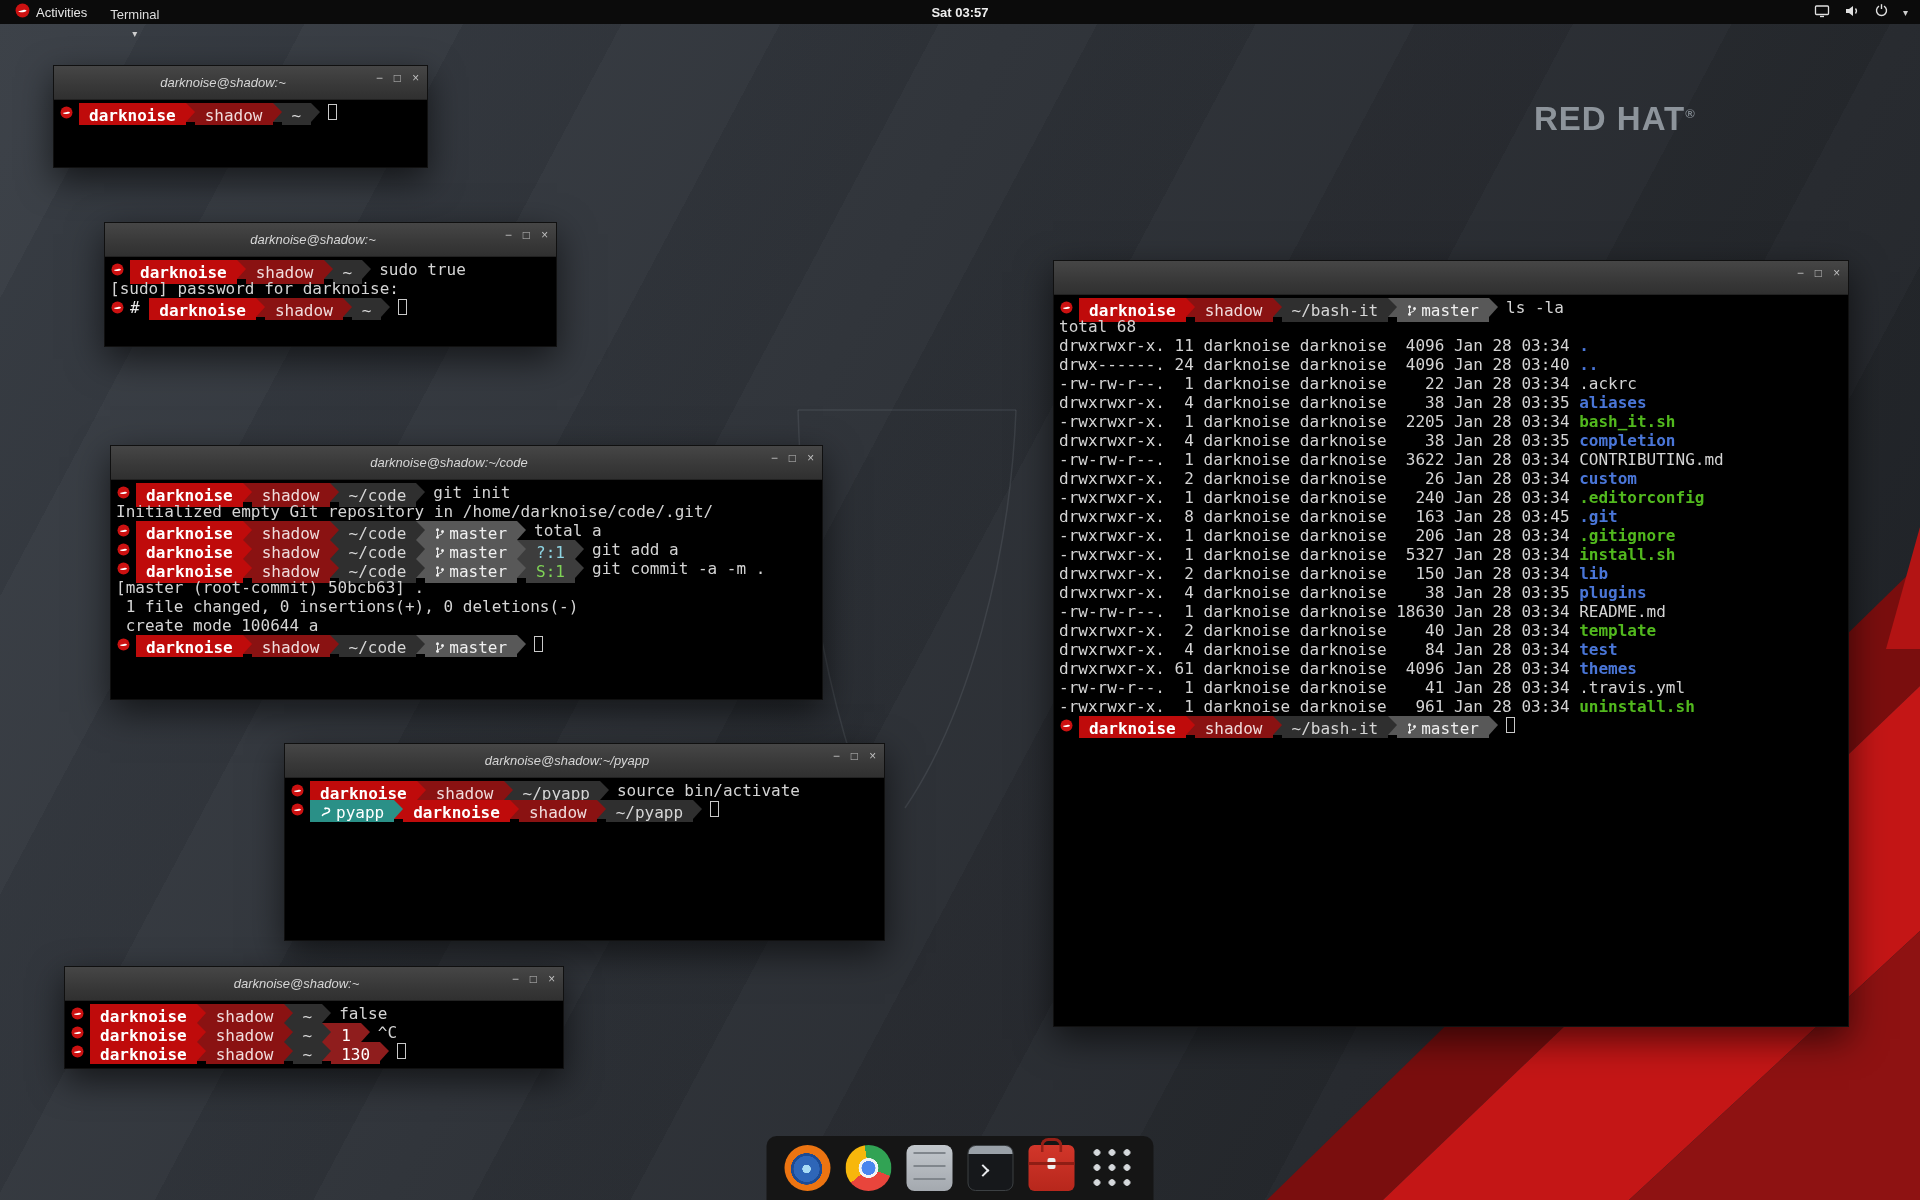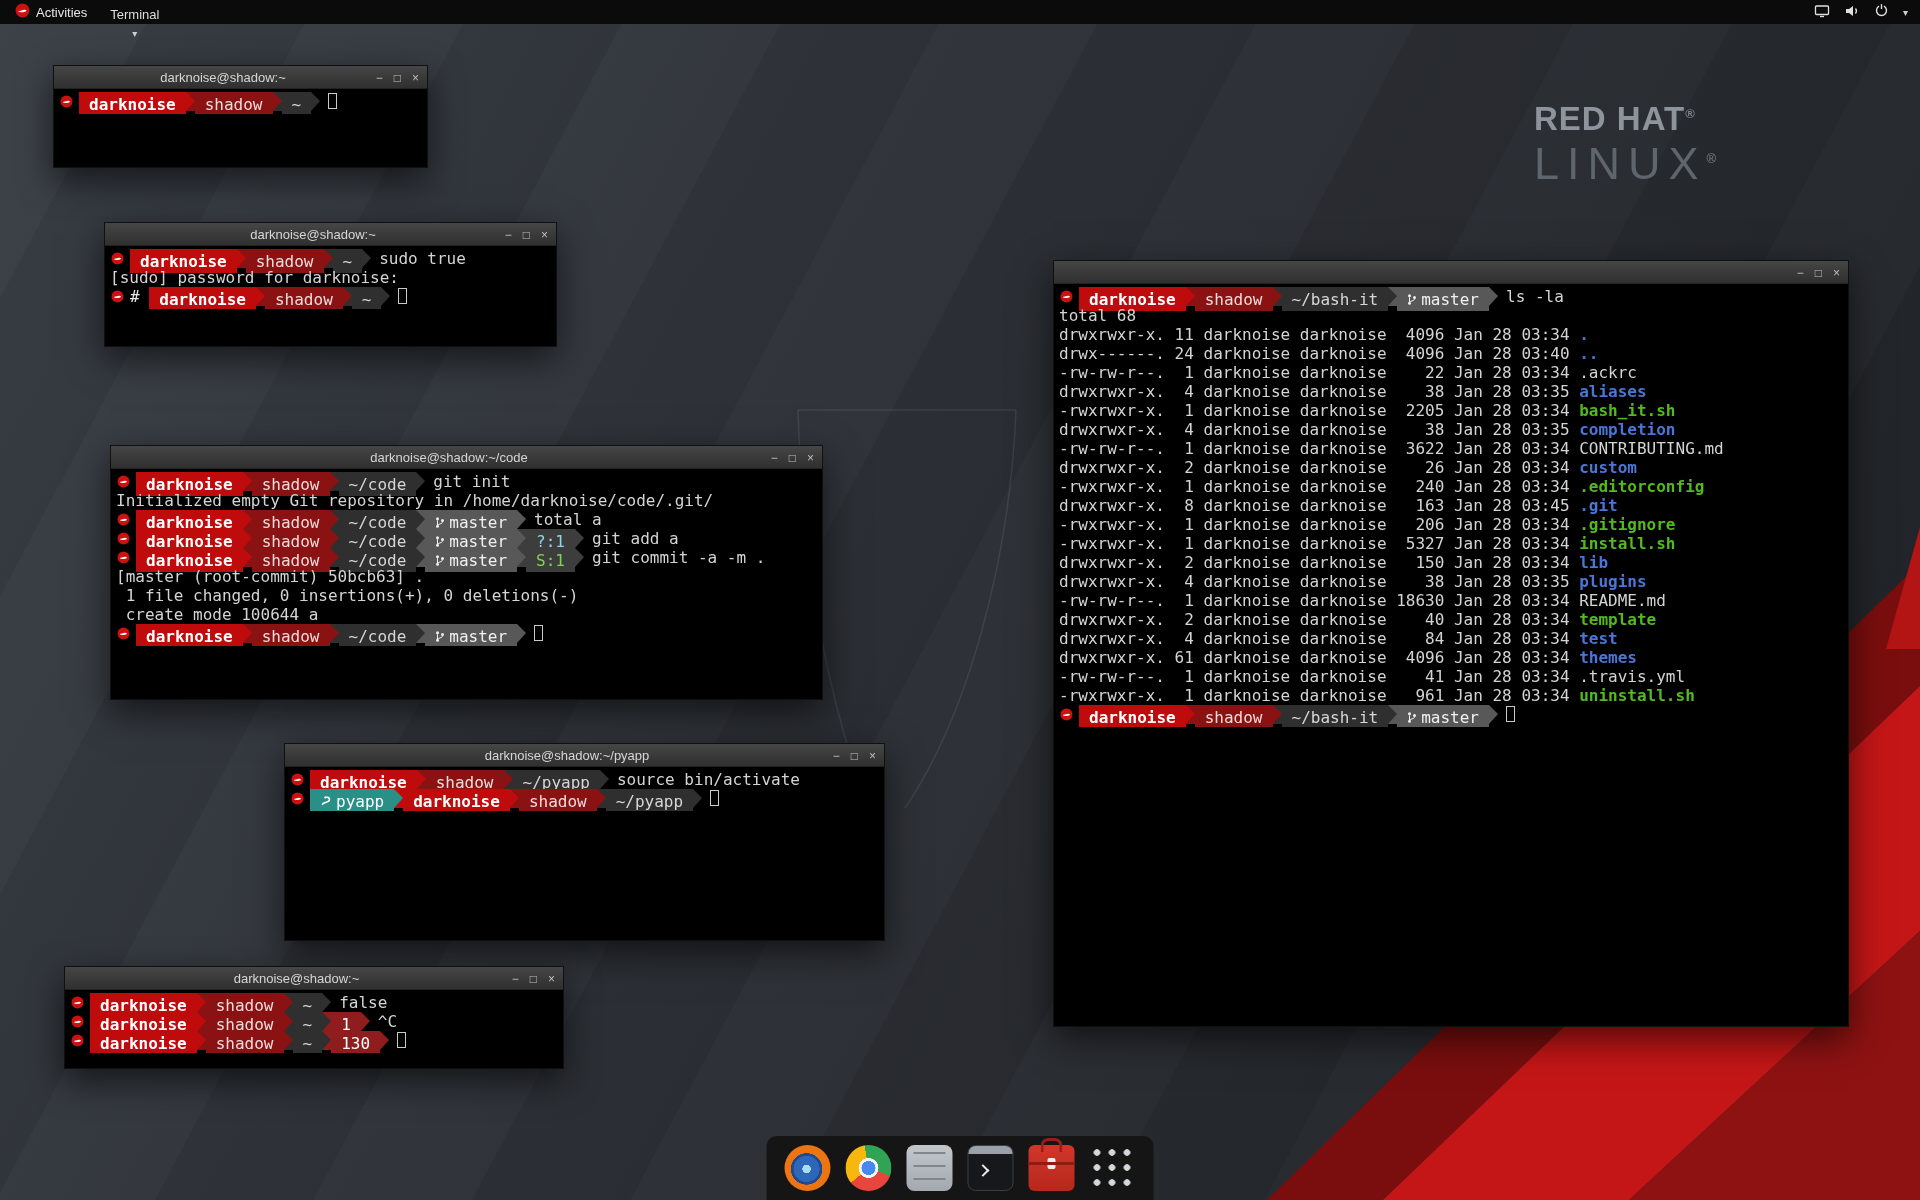--- a/index.html
+++ b/index.html
@@ -30,22 +30,22 @@
   
   .branding { position:absolute; left:1534px; top:100px; z-index:1; user-select:none; }
   .b1 { font-size:33px; font-weight:700; letter-spacing:1px; color:#8d949b; }
   .b1 sup, .b3 sup { font-size:13px; color:#7e858c; }
   .b2 { font-size:45px; color:#5e656d; letter-spacing:2px; margin-top:2px; }
   .b3 { font-size:45px; color:#5e656d; letter-spacing:8px; }
 
   
   .window { position:absolute; border:1px solid #101010; background:#000; box-shadow:0 12px 34px rgba(0,0,0,.6); z-index:10; }
   .titlebar {
-    height:23px; background:linear-gradient(#464646,#383838 60%,#303030);
-    border-bottom:1px solid #222; position:relative; display:flex; align-items:center;
+    height:34px; background:linear-gradient(#464646,#383838 60%,#303030);
+    border-bottom:1px solid #222; position:relative; display:flex; align-items:center;font-style:italic;
   }
   .title { position:absolute; left:45px; right:80px; text-align:center; font-size:13px; color:#d6d6d6; white-space:nowrap; overflow:hidden; }
   .winbtns { position:absolute; right:8px; top:0; height:23px; display:flex; align-items:center; gap:11px; color:#bfbfbf; font-size:12px; z-index:2; }
   .winbtn { line-height:1; }
   .term {
     padding:3px 5px; font-family:"DejaVu Sans Mono", monospace; font-size:16px; line-height:19px;
     color:#d4d4d4; white-space:pre; overflow:hidden;
   }
   .tl { height:19px; }
   .tl svg { vertical-align:-2px; }
@@ -121,21 +121,20 @@
   <g>
     <polygon points="1267,1200 1383,1200 1920,686 1920,563" fill="#7a0e0e"></polygon>
     <polygon points="1383,1200 1629,1200 1920,931 1920,686" fill="#c41616"></polygon>
     <polygon points="1629,1200 1920,1200 1920,931" fill="#8e1212"></polygon>
     <polygon points="1886,649 1920,527 1920,649" fill="#b31414"></polygon>
   </g>
 </svg>
 
 <div class="branding">
   <div class="b1"><span>RED HAT</span><sup>®</sup></div>
-  <div class="b3"><span>LINUX</span><sup>®</sup></div>
 </div>
 
 <div class="topbar">
   <div class="tb-left">
     <div class="activities">
       <span><svg width="15" height="15" viewBox="0 0 13 13">
             <circle cx="6.5" cy="6.5" r="6" fill="#cc1111"></circle>
             <path d="M2.8 7.1c1.2 1.3 4.8 1.5 7.3-.4-.7-.9-1.9-1-3-.7-1.6.4-3 .9-4.3 1.1z" fill="#fff"></path>
           </svg></span>
       <span>Activities</span>
@@ -143,20 +142,21 @@
     <div class="appmenu">
       <span><svg width="15" height="13" viewBox="0 0 15 13">
             <rect x="0.8" y="0.8" width="13.4" height="11.4" rx="1.5" fill="#262626" stroke="#8a8a8a"></rect>
             <path d="M3.2 4l2.2 2-2.2 2" stroke="#cfcfcf" fill="none"></path>
             <path d="M6.8 8.6h3.4" stroke="#cfcfcf"></path>
           </svg></span>
       <span>Terminal</span>
       <span class="tb-caret">▾</span>
     </div>
   </div>
+  <div class="tb-clock">Sat 03:57</div>
   <div class="tb-right">
     <span><svg width="16" height="14" viewBox="0 0 16 14">
           <rect x="1.5" y="2" width="13" height="8.5" rx="1" stroke="#e0e0e0" fill="none" stroke-width="1.3"></rect>
           <path d="M6 12.5h4" stroke="#e0e0e0" stroke-width="1.3"></path>
         </svg></span>
     <span><svg width="16" height="14" viewBox="0 0 16 14">
           <path d="M2 5h3l4-3v10l-4-3H2z" fill="#e0e0e0"></path>
           <path d="M11.5 4.5a4 4 0 0 1 0 5" stroke="#e0e0e0" fill="none" stroke-width="1.3"></path>
         </svg></span>
     <span><svg width="15" height="15" viewBox="0 0 15 15">

